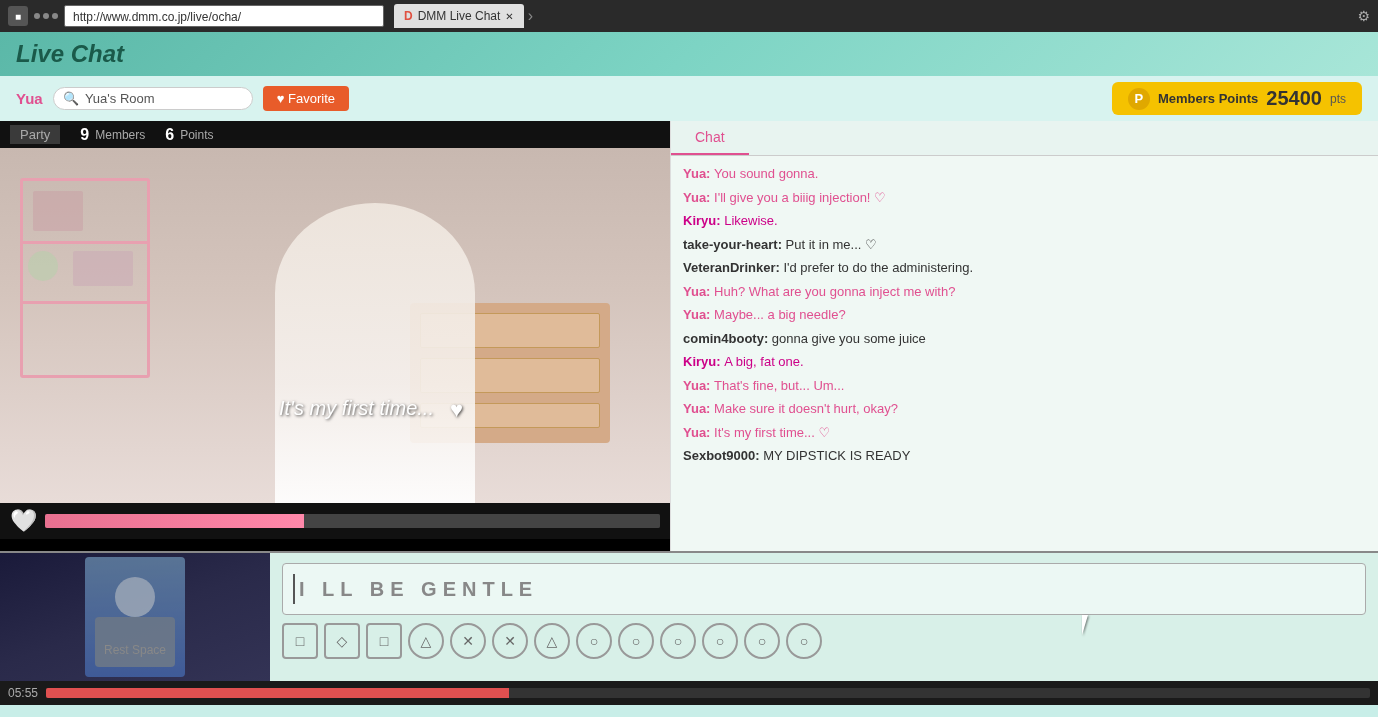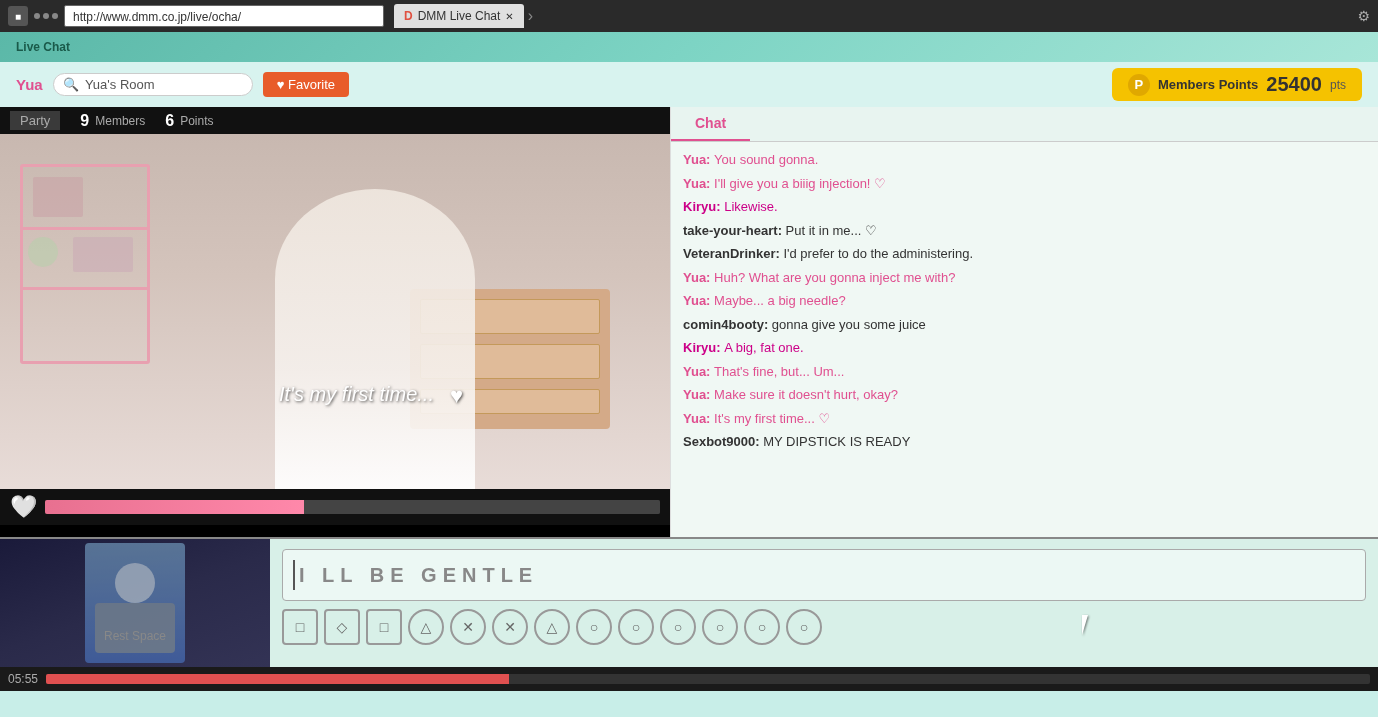--- a/index.html
+++ b/index.html
@@ -81,23 +81,24 @@
 
     
     .page-header {
       background: linear-gradient(135deg, #5bb8a8, #7dd4c4, #a8e6d8);
       padding: 8px 16px;
       display: flex;
       align-items: center;
       gap: 10px;
     }
     .live-chat-title {
-      font-size: 12px;
+      font-size: 24px;
       color: #1a5a4a;
       font-weight: bold;
+      font-style: italic;
     }
 
     
     .sub-header {
       background: rgba(255,255,255,0.3);
       padding: 6px 16px;
       display: flex;
       align-items: center;
       gap: 10px;
     }
@@ -345,21 +346,21 @@
     }
     .chat-tab {
       padding: 8px 24px;
       font-size: 14px;
       cursor: pointer;
       color: #555;
     }
     .chat-tab.active {
       color: #e05090;
       border-bottom: 2px solid #e05090;
-      font-weight: bold;
+      font-weight: normal;
     }
     .chat-messages {
       flex: 1;
       padding: 8px 12px;
       overflow-y: auto;
       display: flex;
       flex-direction: column;
       gap: 4px;
     }
     .chat-msg {

